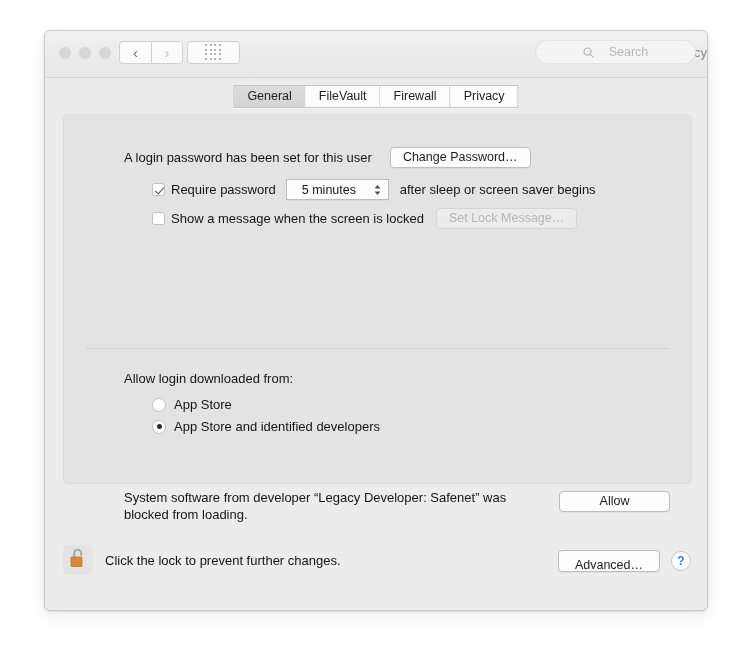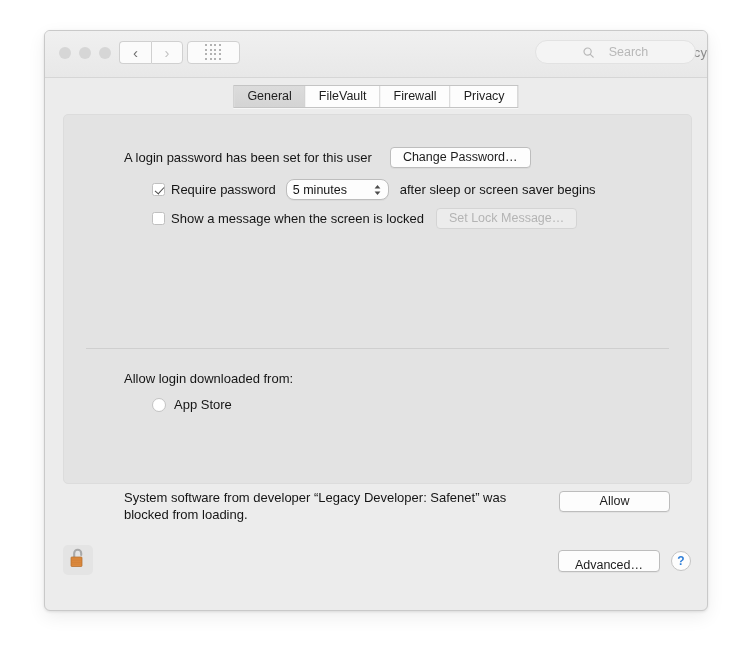--- a/index.html
+++ b/index.html
@@ -258,25 +258,25 @@
     background: #2a2a2a;
     border-radius: 50%;
   }
 
   
   .popup {
     height: 21px;
     min-width: 103px;
     background: #fdfdfd;
     border: 1px solid #bdbdbd;
-    border-radius: 8px;
-    box-sizing: border-box;
-    display: flex;
-    align-items: center;
-    padding-left: 6px;
+    border-radius: 0;
+    box-sizing: border-box;
+    display: flex;
+    align-items: center;
+    padding-left: 15px;
     padding-right: 4px;
     font-size: 12.5px;
     color: #151515;
     position: relative;
     justify-content: space-between;
     box-shadow: 0 1px 0 rgba(0,0,0,0.04);
   }
   .popup .steppers {
     display: flex;
     flex-direction: column;
@@ -439,20 +439,24 @@
 
     <div class="row" style="left:60px; top:256px;">
       <span class="lbl">Allow login downloaded from:</span>
     </div>
 
     <div class="row" style="left:88px; top:282px;">
       <span class="radio"></span>
       <span class="lbl">App Store</span>
     </div>
 
+    <div class="row" style="left:88px; top:304px;">
+      <span class="radio selected"></span>
+      <span class="lbl">App Store and identified developers</span>
+    </div>
 
     <div class="row" style="left:60px; top:374px; align-items:flex-start;">
       <div class="lbl two-line">
         <div>System software from developer “Legacy Developer: Safenet” was</div>
         <div>blocked from loading.</div>
       </div>
     </div>
     <button class="push" style="position:absolute; left:495px; top:376px; width:111px; padding:0;">Allow</button>
   </div>
 
@@ -464,20 +468,21 @@
           <rect x="3" y="11" width="11" height="9.5" rx="0.8" fill="#dd8a3f" stroke="#b06a28" stroke-width="0.7"></rect>
           <g stroke="#c8782f" stroke-width="0.6" opacity="0.7">
             <line x1="3.4" y1="13" x2="13.6" y2="13"></line>
             <line x1="3.4" y1="14.7" x2="13.6" y2="14.7"></line>
             <line x1="3.4" y1="16.4" x2="13.6" y2="16.4"></line>
             <line x1="3.4" y1="18.1" x2="13.6" y2="18.1"></line>
           </g>
         </svg>
       </span>
     </div>
+    <span class="lock-text">Click the lock to prevent further changes.</span>
   </div>
 
   <div class="bottom-right">
     <button class="push" style="height:22px; line-height:20px; padding:4px 16px;">Advanced…</button>
     <div class="help-btn">?</div>
   </div>
 
 </div>
 
 </body></html>

